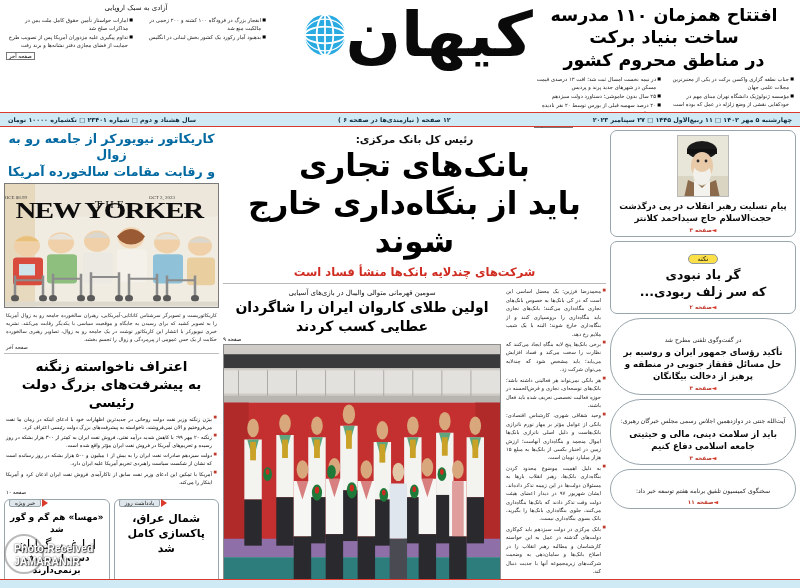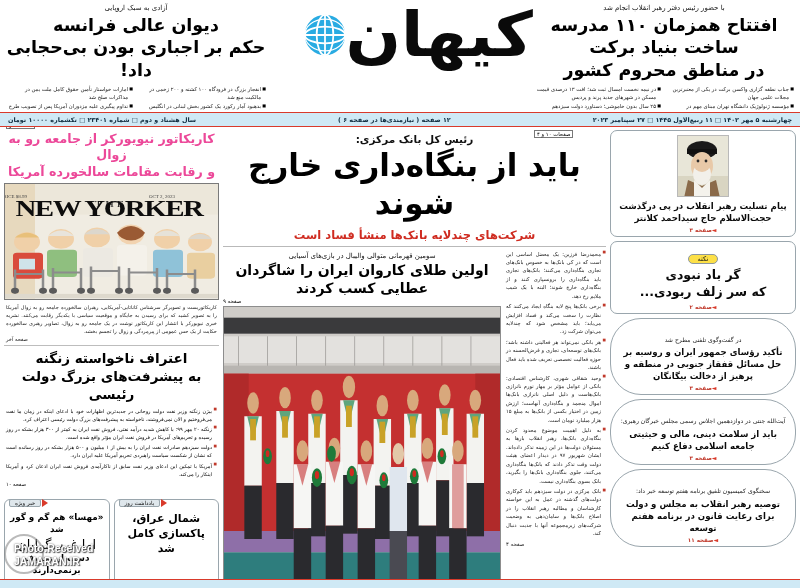--- a/index.html
+++ b/index.html
@@ -139,21 +139,21 @@
   }
   .sport-pref { font-size: 5.4px; text-align: left; margin: 1px 2px 2px 0; }
 
   .photo-main {
     flex: 1; min-height: 0; border: 1px solid #8d8d8d; overflow: hidden; position: relative;
   }
 
   
   .lead-head-left {
     font-size: 12.6px; font-weight: bold; line-height: 1.3;
-    text-align: center; color: #ec4899; letter-spacing: -.3px; padding: 1px 2px 3px 2px;
+    text-align: center; color: #0369a1; letter-spacing: -.3px; padding: 1px 2px 3px 2px;
   }
   .ny-cover {
     height: 150px; border: 1px solid #7a7a7a; overflow: hidden; position: relative;
   }
   .left-caption {
     font-size: 5.1px; line-height: 1.6; color: #1a1a1a; text-align: justify;
     padding: 3px 2px 2px 2px; border-bottom: 1px solid #bdbdbd;
   }
   .left-caption .endref { text-align: left; }
   .left-head2 {
@@ -165,21 +165,21 @@
   .left-body p::before {
     content: "■"; position: absolute; right: 0; top: .5px; font-size: 3.6px; color: #c0392b;
   }
   .left-body .endref { text-align: left; padding-right: 0; }
   .left-body .endref::before { content: ""; }
 
   
   .bottom-pair { display: flex; gap: 4px; margin-top: 3px; }
   .bbox {
     flex: 1; border: 1px solid #9aa6ad; border-radius: 6px;
-    padding: 3px 5px 2px 5px; position: relative; min-height: 66px; margin-top: 8px;
+    padding: 3px 5px 2px 5px; position: relative; min-height: 66px;
   }
   .bbox-tag {
     position: absolute; top: -1px; left: 4px;
     display: flex; align-items: center; gap: 1px;
   }
   .bbox-tag .lab {
     background: #dfe7ec; border: 1px solid #9aa6ad;
     font-size: 5.6px; padding: 0 5px; color: #111; border-radius: 2px;
   }
   .bbox-tag .tri {
@@ -217,21 +217,20 @@
   }
 </style>
 </head>
 <body>
 
 <div class="page">
 
   <div class="masthead">
 
     <div class="mh-side">
-      <div class="mh-kicker">با حضور رئیس دفتر رهبر انقلاب انجام شد</div>
       <div class="mh-head">
         <span>افتتاح همزمان ۱۱۰ مدرسه ساخت بنیاد برکت</span>
         <span class="l2">در مناطق محروم کشور</span>
       </div>
       <div class="mh-bullets">
         <div class="col">
           <p>جناب نطفه گزاری واکسن برکت در یکی از معتبرترین مجلات علمی جهان</p>
           <p>مؤسسه ژنولوژیک دانشگاه تهران مبنای مهم در خودکفایی نقشی از وضع زلزله در عمل که بوده است</p>
         </div>
         <div class="col">
@@ -254,24 +253,20 @@
           <ellipse cx="50" cy="50" rx="19" ry="46" fill="none" stroke="#fff" stroke-width="4"></ellipse>
           <line x1="4" y1="50" x2="96" y2="50" stroke="#fff" stroke-width="4"></line>
           <line x1="50" y1="4" x2="50" y2="96" stroke="#fff" stroke-width="4"></line>
           <ellipse cx="50" cy="50" rx="46" ry="36" fill="none" stroke="#fff" stroke-width="2.5"></ellipse>
         </svg>
       </div>
     </div>
 
     <div class="mh-side">
       <div class="mh-kicker">آزادی به سبک اروپایی</div>
-      <div class="mh-head">
-        <span>دیوان عالی فرانسه</span>
-        <span class="l2">حکم بر اجباری بودن بی‌حجابی داد!</span>
-      </div>
       <div class="mh-bullets">
         <div class="col">
           <p>انفجار بزرگ در فرودگاه ۱۰۰ کشته و ۲۰۰ زخمی در مالکیت منع شد</p>
           <p>بدهبود آمار رکورد یک کشور بخش لبنانی در انگلیس</p>
         </div>
         <div class="col">
           <p>امارات خواستار تأمین حقوق کامل ملت یمن در مذاکرات صلح شد</p>
           <p>تداوم پیگیری علیه مزدوران آمریکا پس از تصویب طرح حمایت از فضای مجازی دفتر نشانه‌ها و برند رفت</p>
         </div>
       </div>
@@ -335,30 +330,30 @@
       <div class="sbox tight">
         <div class="sbox-kicker">آیت‌الله جنتی در دوازدهمین اجلاس رسمی مجلس خبرگان رهبری:</div>
         <div class="sbox-head">باید از سلامت دینی، مالی و حیثیتی جامعه اسلامی دفاع کنیم</div>
         <div class="pageref">
           <span class="arw">◄</span><span>صفحه ۳</span>
         </div>
       </div>
 
       <div class="sbox tight">
         <div class="sbox-kicker">سخنگوی کمیسیون تلفیق برنامه هفتم توسعه خبر داد:</div>
-        <div class="sbox-head">توصیه رهبر انقلاب به مجلس و دولت برای رعایت قانون در برنامه هفتم توسعه</div>
         <div class="pageref">
           <span class="arw">◄</span><span>صفحه ۱۱</span>
         </div>
       </div>
     </div>
 
     <div class="col-center">
       <div class="main-kicker">رئیس کل بانک مرکزی:</div>
       <div class="main-head">
+        <div>بانک‌های تجاری</div>
         <div>باید از بنگاه‌داری خارج شوند</div>
       </div>
       <div class="main-sub">شرکت‌های چندلایه بانک‌ها منشأ فساد است</div>
       <div class="hr-thin"></div>
 
       <div class="center-split">
 
         <div style="width:100px;" class="bodytext">
           <p>محمدرضا فرزین: یک معضل اساسی این است که در کی بانک‌ها به خصوص بانک‌های تجاری بنگاه‌داری می‌کنند؛ بانک‌های تجاری باید بنگاه‌داری را برونسپاری کنند و از بنگاه‌داری خارج شوند؛ البته با یک شیب ملایم رخ دهد.</p>
           <p>برخی بانک‌ها پنج لایه بنگاه ایجاد می‌کنند که نظارت را سخت می‌کند و فساد افزایش می‌یابد؛ باید مشخص شود که چندلایه می‌توان شرکت زد.</p>

